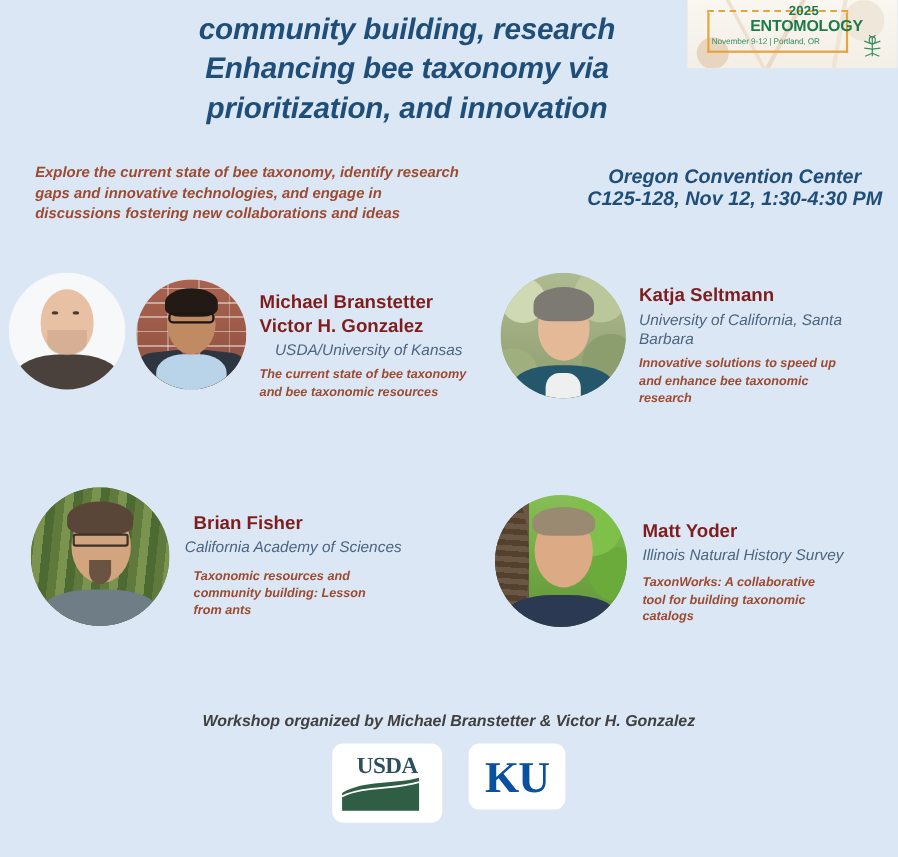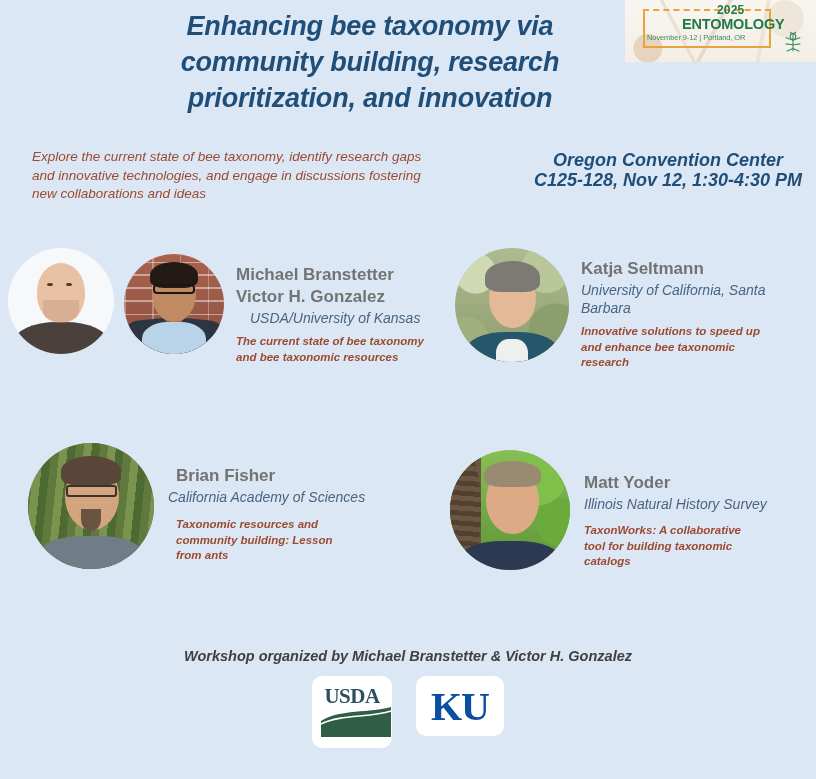--- a/index.html
+++ b/index.html
@@ -114,21 +114,21 @@
     position: relative;
     height: 100px;
   }
   #blurb {
     position: absolute;
     left: 32px;
     top: 8px;
     width: 390px;
     font-size: 13.5px;
     line-height: 18.5px;
-    font-weight: normal;
+    font-weight: bold;
     font-style: italic;
     color: #9c4a30;
   }
   #venue {
     position: absolute;
     left: 520px;
     top: 10px;
     width: 296px;
     text-align: center;
     font-size: 18px;
@@ -153,21 +153,21 @@
     overflow: hidden;
     position: relative;
     flex-shrink: 0;
   }
   .info {
     padding-top: 14px;
   }
   .sp-name {
     font-size: 17px;
     font-weight: bold;
-    color: #737373;
+    color: #7f1d1d;
     line-height: 22px;
     white-space: nowrap;
   }
   .sp-affil {
     font-size: 14px;
     color: #4a6580;
     line-height: 18px;
     margin-top: 1px;
     font-style: italic;
   }
@@ -281,21 +281,21 @@
     gap: 24px;
   }
   .logo-card {
     background: #ffffff;
     border-radius: 10px;
     display: flex;
     align-items: center;
     justify-content: center;
     position: relative;
   }
-  #usda-logo { width: 80px; height: 72px; }
+  #usda-logo { width: 100px; height: 72px; }
   #ku-logo   { width: 88px; height: 60px; }
   .usda-text {
     position: absolute;
     top: 8px;
     left: 0; right: 0;
     text-align: center;
     font-family: "Liberation Serif", serif;
     font-size: 21px;
     font-weight: bold;
     color: #2c4f5e;
@@ -307,22 +307,22 @@
     font-weight: bold;
     color: #0b50a0;
     letter-spacing: -1px;
   }
 </style>
 </head>
 <body>
 
 <div id="header">
   <div id="title">
+    <div>community building, research</div>
     <div>Enhancing bee taxonomy via</div>
-    <div>community building, research</div>
     <div>prioritization, and innovation</div>
   </div>
 
   <div id="conf-badge">
     <div class="map-bg"></div>
     <div class="dash"></div>
     <div class="frame"></div>
     <div id="conf-year">2025</div>
     <div id="conf-name">ENTOMOLOGY</div>
     <div id="conf-dates">November 9-12 | Portland, OR</div>

